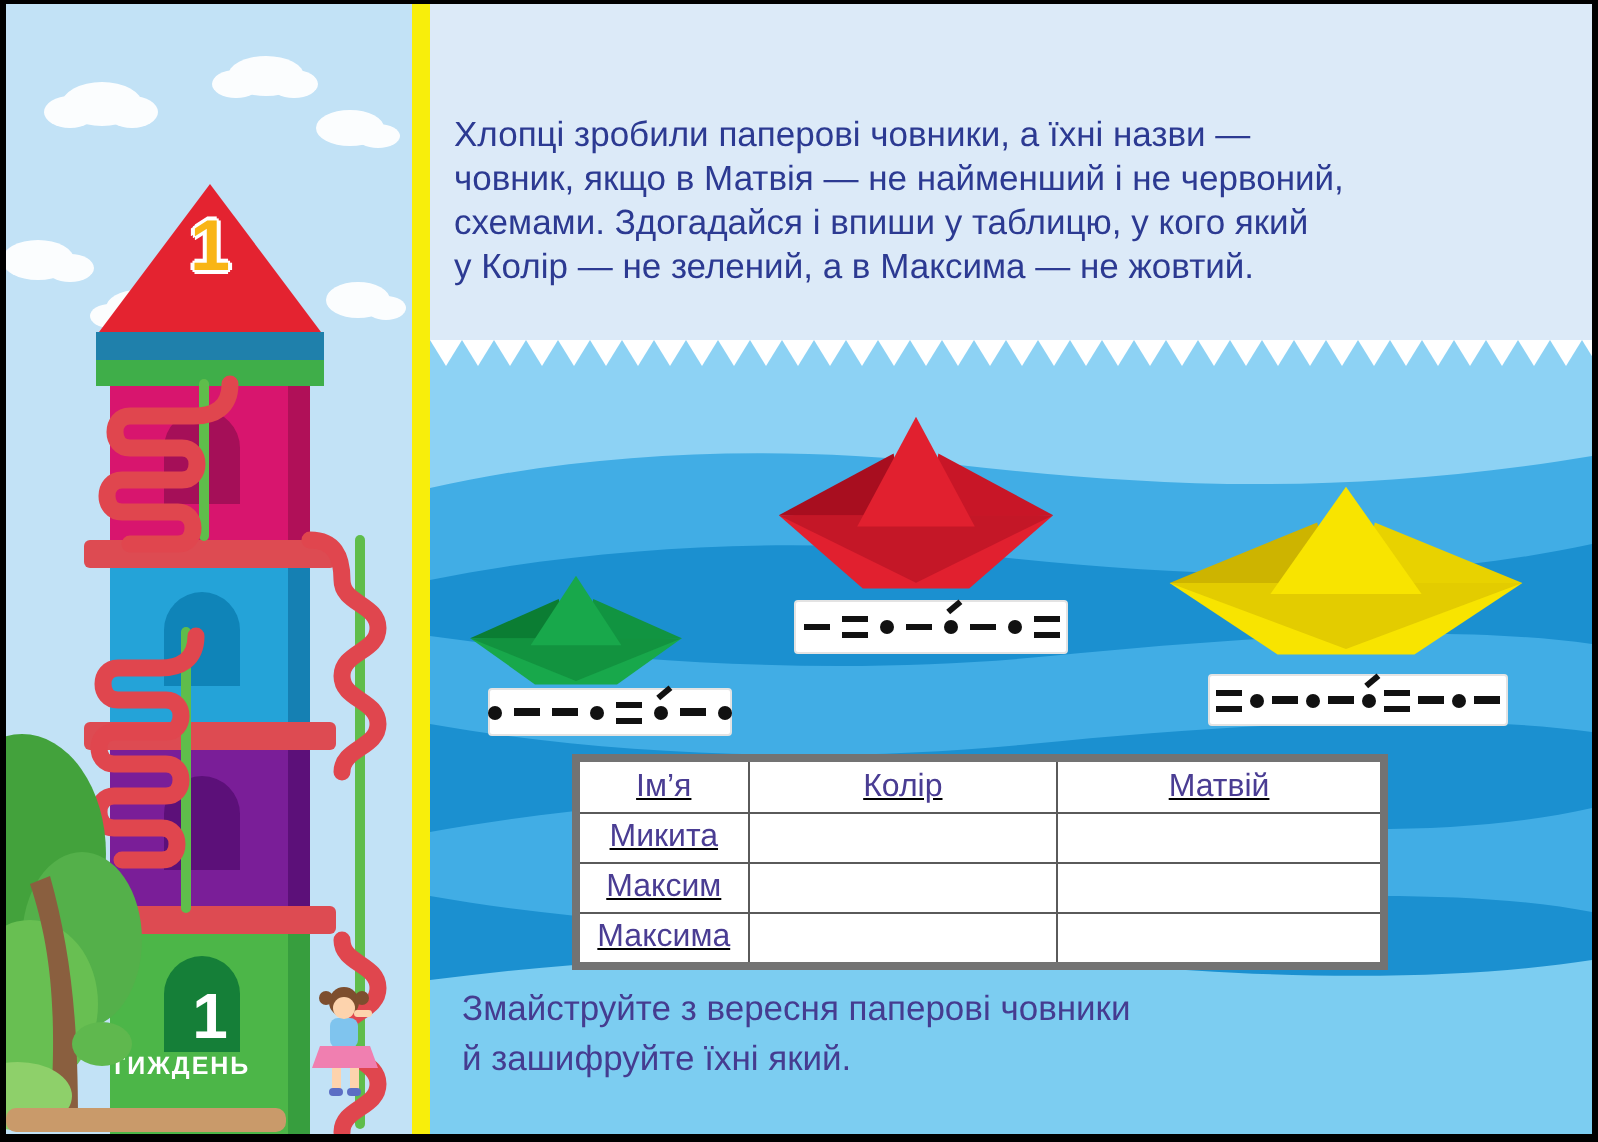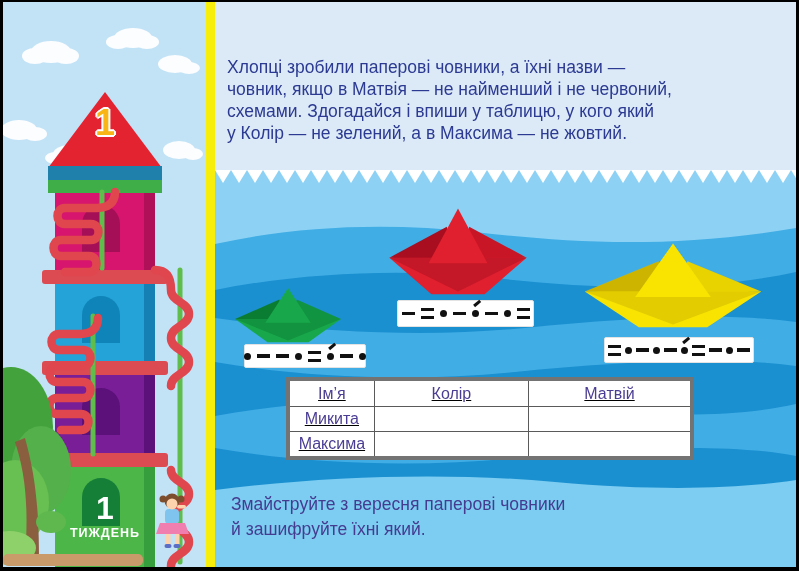--- a/index.html
+++ b/index.html
@@ -28,21 +28,21 @@
   .rband{position:absolute;left:39px;width:126px;height:14px;background:#dd4b52;border-radius:3px;}
   .body-sec{position:absolute;left:52px;width:100px;}
   .side{position:absolute;right:0;top:0;width:11px;height:100%;}
   .win{position:absolute;left:79px;width:38px;height:47px;border-radius:19px 19px 0 0;}
   .sec-pink{top:191px;height:77px;background:#d8156e;}
   .sec-cyan{top:282px;height:77px;background:#24a3d8;}
   .sec-purple{top:373px;height:78px;background:#7a1e98;}
   .sec-green{top:465px;height:100px;background:#4cb648;}
   .week-num{position:absolute;left:52px;top:488px;width:100px;text-align:center;
         font-size:32px;font-weight:bold;color:#fff;}
-  .week-label{position:absolute;left:52px;top:524px;width:100px;text-align:center;
+  .week-label{position:absolute;left:52px;top:524px;width:100px;text-align:left;
         font-size:12.5px;font-weight:bold;letter-spacing:1px;color:#fff;}
 
   
   .main{position:absolute;left:212px;top:0;width:581px;height:565px;background:#dceaf8;overflow:hidden;}
   .task{position:absolute;left:12px;top:54px;width:557px;color:#2c3a92;
         font-size:17.5px;line-height:22px;text-align:left;}
   .water{position:absolute;left:0;top:168px;width:581px;height:397px;}
 
   .boat{position:absolute;}
   .boat svg{display:block;width:100%;height:100%;}
@@ -275,20 +275,25 @@
         <th>Ім’я</th>
         <th>Колір</th>
         <th>Матвій</th>
       </tr>
       <tr>
         <td>Микита</td>
         <td></td>
         <td></td>
       </tr>
       <tr>
+        <td>Максим</td>
+        <td></td>
+        <td></td>
+      </tr>
+      <tr>
         <td>Максима</td>
         <td></td>
         <td></td>
       </tr>
     </tbody>
         </table>
 
     <div class="footer">
       <div>Змайструйте з вересня паперові човники</div>
       <div>й зашифруйте їхні який.</div>

